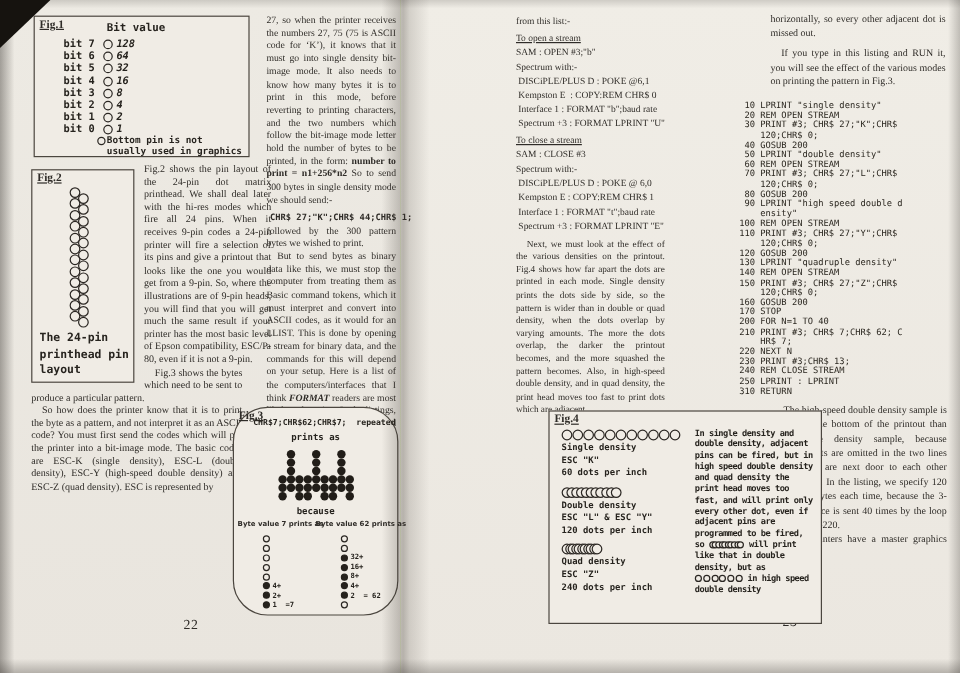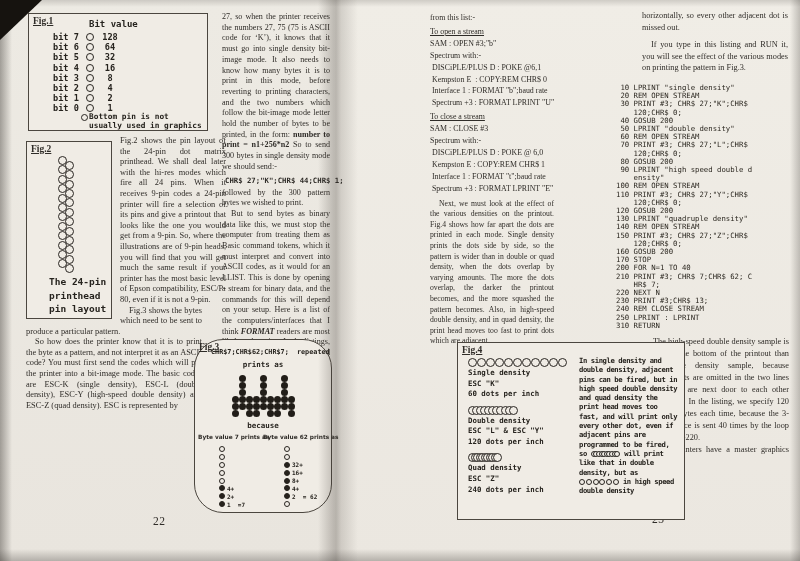--- a/index.html
+++ b/index.html
@@ -30,31 +30,31 @@
   .fig{position:absolute;box-sizing:border-box;border:1px solid #4b463f;background:#f0ece5;z-index:3;}
   .figlab{position:absolute;left:4px;top:2px;font:bold 9.5px "Liberation Serif",serif;text-decoration:underline;}
 
   
   #fig1{left:28px;top:13px;width:180px;height:118px;}
   #fig1-head{position:absolute;left:60px;top:5px;font-size:9px;}
   #fig1-rows{position:absolute;left:24px;top:18px;}
   .f1row{display:flex;align-items:center;height:10.2px;font-size:8.6px;}
   .f1bit{width:30px;}
   .f1c{width:8px;height:8px;margin:0 3px;}
-  .f1val{width:26px;text-align:center;}
+  .f1val{width:26px;text-align:left;font-style:italic;}
   #fig1-foot{position:absolute;left:52px;top:99px;display:flex;font-size:7.8px;line-height:8.8px;}
   #fig1-foot .circ{width:7px;height:7px;margin:1px 1px 0 0;}
 
   
   .fig2box{float:left;position:relative;box-sizing:border-box;width:86px;height:178px;
     margin:5px 8px 2px 0;border:1px solid #4b463f;background:#f0ece5;}
   #fig2-pins{position:absolute;left:31px;top:14px;width:24px;height:122px;}
   .pincol{position:absolute;display:flex;flex-direction:column;}
   .f2c{width:9px;height:9px;margin-bottom:0.4px;background:#f0ece5;}
-  #fig2-cap{position:absolute;left:6px;top:133px;font-size:9.5px;line-height:13.5px;margin-left:16px;}
+  #fig2-cap{position:absolute;left:6px;top:133px;font-size:9.5px;line-height:13.5px;}
 
   
   #fig3{left:194px;top:339px;width:138px;height:174px;border-radius:29px;}
   #fig3-code{position:absolute;left:16px;top:8px;font-size:6.8px;white-space:pre;}
   #fig3-printsas{position:absolute;left:0;right:0;top:20px;text-align:center;font-size:7.5px;}
   #fig3-pattern{position:absolute;left:37px;top:35px;}
   .prow{display:flex;height:7px;}
   .pdot{width:7px;height:7px;border-radius:50%;flex:none;}
   .pdot.on{background:#211d18;}
   #fig3-because{position:absolute;left:0;right:0;top:81px;text-align:center;font-size:7.5px;}

